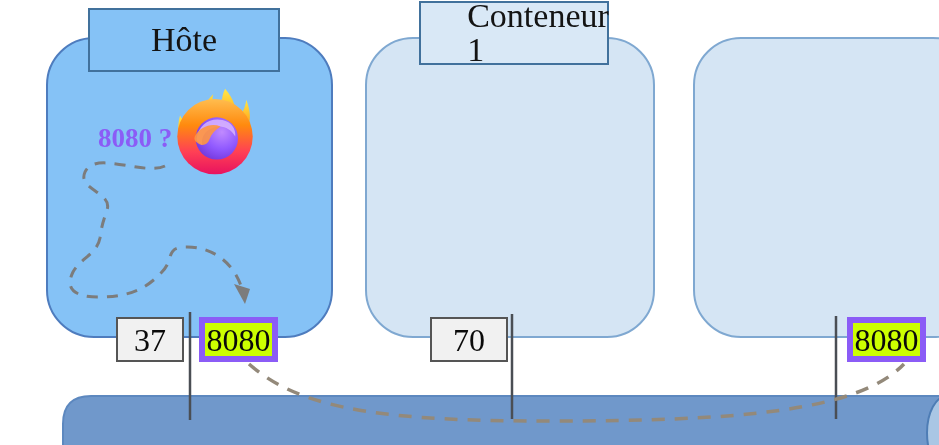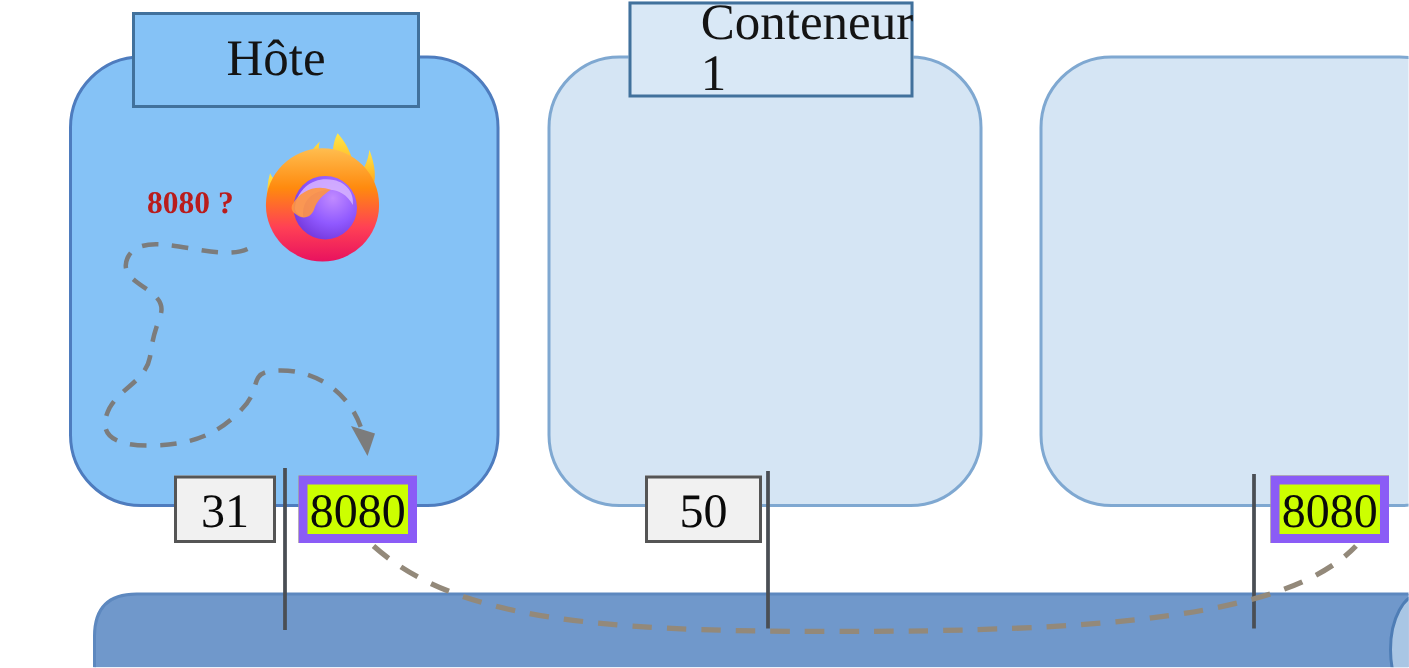--- a/index.html
+++ b/index.html
@@ -33,21 +33,21 @@
     font-size:32px;line-height:1;color:#0a0a0a;z-index:4;
   }
   .port-plain{background:#F1F1F1;border:2px solid #555555;}
   .port-hl{background:#CCFF00;border:6px solid #8b5cf6;}
   .p22{left:73px;width:68px;}
   .p8080h{left:156px;width:79px;}
   .p80{left:387px;width:78px;}
   .p8080c{left:804px;width:79px;}
   .question{
     position:absolute;left:55px;top:123px;width:90px;
-    font-weight:bold;font-size:21px;color:#b91c1c;z-index:3;
+    font-weight:bold;font-size:27px;color:#8b5cf6;z-index:3;
   }
   .overlay-svg{position:absolute;left:0;top:0;z-index:2;}
   .ff-icon{position:absolute;left:126px;top:86px;z-index:3;}
 </style>
 </head>
 <body>
 
 <div class="stage">
 
   <div class="box host-body"></div>
@@ -98,18 +98,18 @@
     <circle cx="52" cy="57" r="23" fill="url(#ffGlobe)"></circle>
     <path d="M 30,57 C 32,42 45,34 58,37 C 68,39 73,47 72,55 C 67,46 58,42 49,45 C 39,48 35,55 36,64 C 32,62 30,60 30,57 Z" fill="#d7b4ff" opacity="0.85"></path>
     <path d="M 28,55 C 34,44 46,40 56,44 C 50,48 46,52 44,58 C 42,64 36,66 31,62 C 28,60 27,58 28,55 Z" fill="#ff9640" opacity="0.9"></path>
   </svg>
 
   <div class="title-box host-title">Hôte</div>
   <div class="title-box cont-title t1">Conteneur 1</div>
 
   <div class="question">8080 ?</div>
 
-  <div class="port port-plain p22">31</div>
+  <div class="port port-plain p22">37</div>
   <div class="port port-hl p8080h">8080</div>
-  <div class="port port-plain p80">50</div>
+  <div class="port port-plain p80">70</div>
   <div class="port port-hl p8080c">8080</div>
 
 </div>
 
 </body></html>

